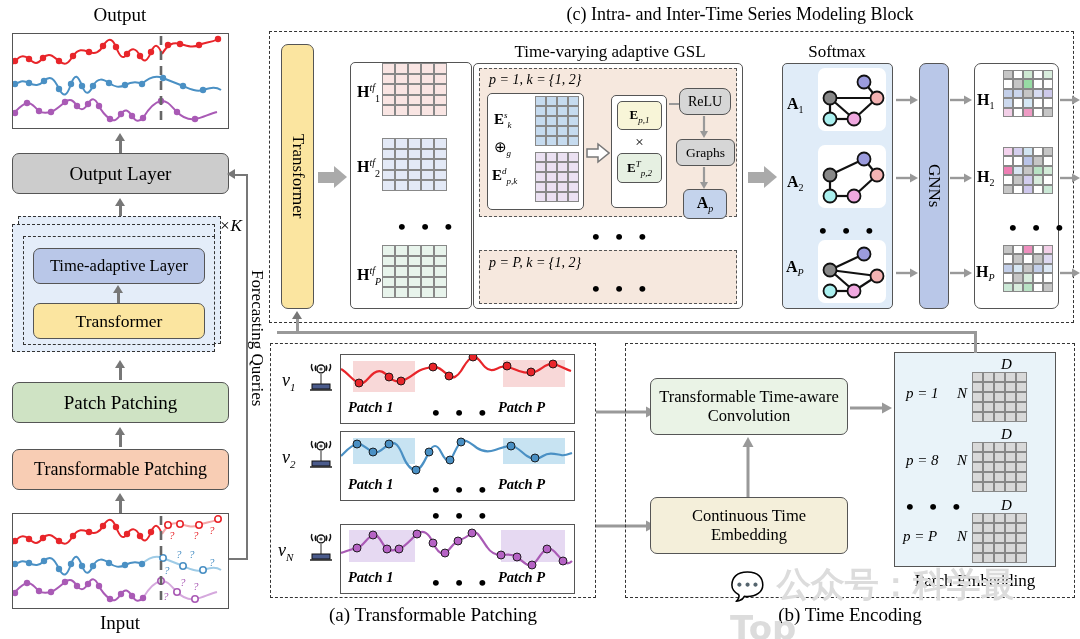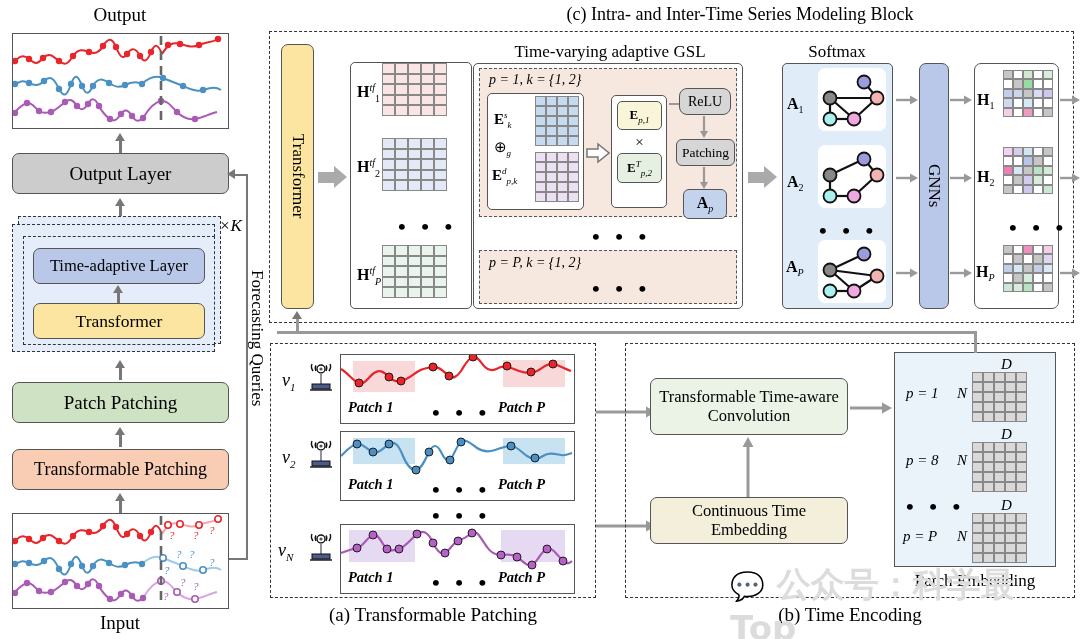--- a/index.html
+++ b/index.html
@@ -450,21 +450,21 @@
   <span style="font-size:14px;">ReLU</span>
 </div>
 <div class="abs" style="left:698px;top:116px;">
   <svg width="12" height="22" viewBox="0 0 12 22">
       <path d="M6,0 L6,15" stroke="#999" stroke-width="2.2"></path>
       <path d="M2,15 L10,15 L6,22 Z" fill="#999"></path>
     </svg>
 </div>
 
 <div class="abs box ctr" style="left:676px;top:139px;width:59px;height:27px;background:#d6d6d6;border-radius:6px;">
-  <span style="font-size:13.5px;">Patching</span>
+  <span style="font-size:13.5px;">Graphs</span>
 </div>
 <div class="abs" style="left:698px;top:167px;">
   <svg width="12" height="22" viewBox="0 0 12 22">
       <path d="M6,0 L6,15" stroke="#999" stroke-width="2.2"></path>
       <path d="M2,15 L10,15 L6,22 Z" fill="#999"></path>
     </svg>
 </div>
 
 <div class="abs box ctr" style="left:683px;top:189px;width:44px;height:30px;background:#c4d3ec;border-radius:6px;">
   <span style="font-size:16px;"><b>A</b><sub style="font-size:10px;font-style:italic;">p</sub></span>
@@ -847,21 +847,21 @@
 
 <div class="abs box ctr" style="left:650px;top:378px;width:198px;height:57px;background:#eaf3e6;">
   <span style="font-size:16.5px;line-height:1.15;padding:0 6px;">Transformable Time-aware Convolution</span>
 </div>
 <div class="abs" style="left:741px;top:437px;">
   <svg width="14" height="60" viewBox="0 0 14 60">
       <path d="M7,60 L7,10" stroke="#999" stroke-width="3"></path>
       <path d="M1.5,10 L12.5,10 L7,0 Z" fill="#999"></path>
     </svg>
 </div>
-<div class="abs box ctr" style="left:650px;top:497px;width:198px;height:47px;background:#f4efda;">
+<div class="abs box ctr" style="left:650px;top:497px;width:198px;height:57px;background:#f4efda;">
   <span style="font-size:16.5px;line-height:1.15;padding:0 6px;">Continuous Time Embedding</span>
 </div>
 
 <div class="abs" style="left:850px;top:400px;">
   <svg width="42" height="12" viewBox="0 0 42 12">
       <path d="M0,6 L32,6" stroke="#999" stroke-width="3"></path>
       <path d="M32,0.5 L42,6 L32,11.5 Z" fill="#999"></path>
     </svg>
 </div>
 

